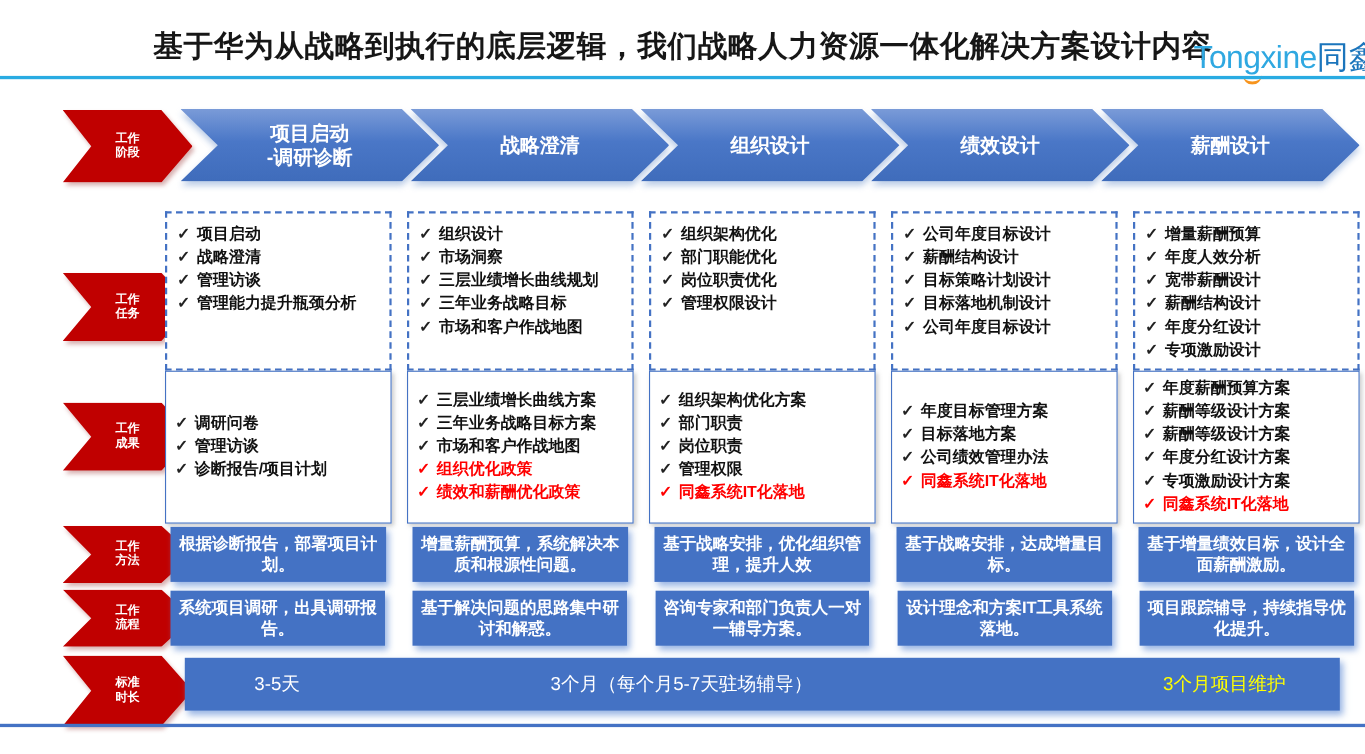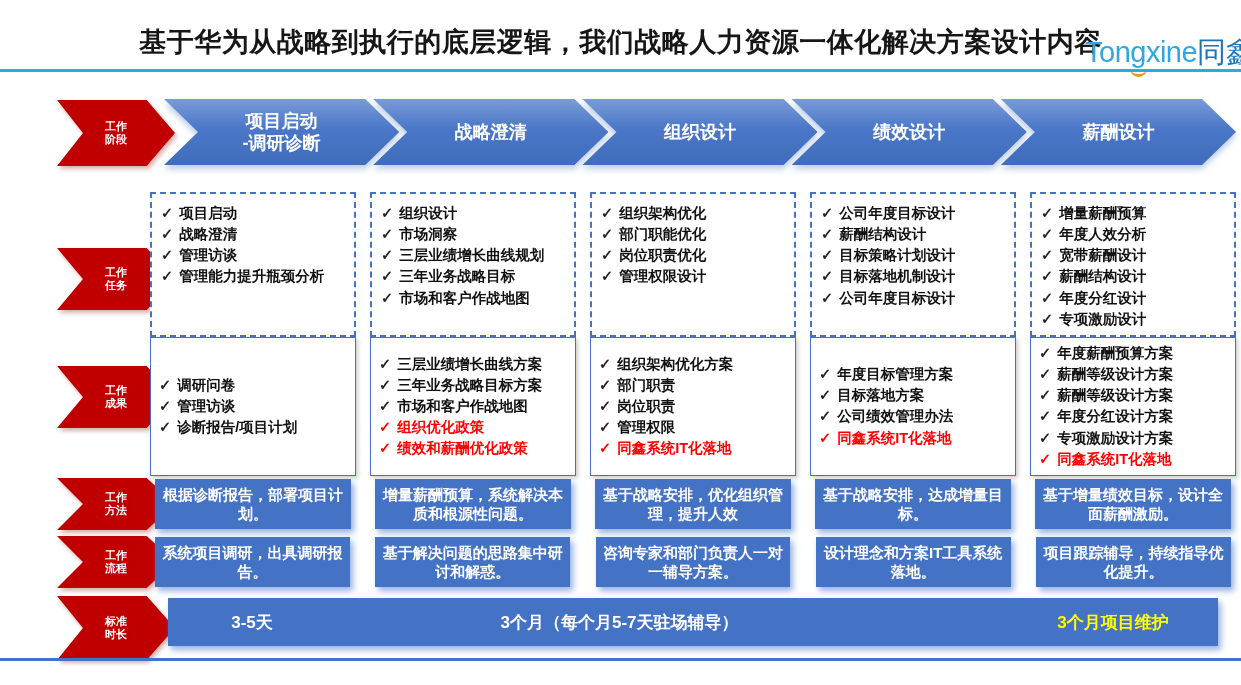--- a/index.html
+++ b/index.html
@@ -67,21 +67,21 @@
   .blue-cell { display:flex; align-items:center; justify-content:center; }
   .blue-box { width:95%; height:100%; background:#4472C4; color:#fff;
     font-weight:bold; font-size:15px; text-align:center; line-height:1.3;
     display:flex; align-items:center; justify-content:center; padding:2px 6px;
     box-shadow:3px 4px 6px rgba(125,160,220,0.8); }
 
   
   .duration-bar { position:absolute; left:168px; top:598px; width:1050px; height:48px;
     background:#4472C4; box-shadow:3px 4px 6px rgba(125,160,220,0.8); }
   .duration-bar span { position:absolute; top:50%; transform:translate(-50%,-50%);
-    color:#fff; font-weight:bold; font-size:17px; white-space:nowrap; }
+    color:#fff; font-weight:normal; font-size:17px; white-space:nowrap; }
   .d1 { left:8%; }
   .d2 { left:43%; }
   .d3 { left:90%; color:#FFFF00 !important; }
 </style>
 </head>
 <body>
 
 <div class="page">
 
   <div class="title">基于华为从战略到执行的底层逻辑，我们战略人力资源一体化解决方案设计内容</div>

